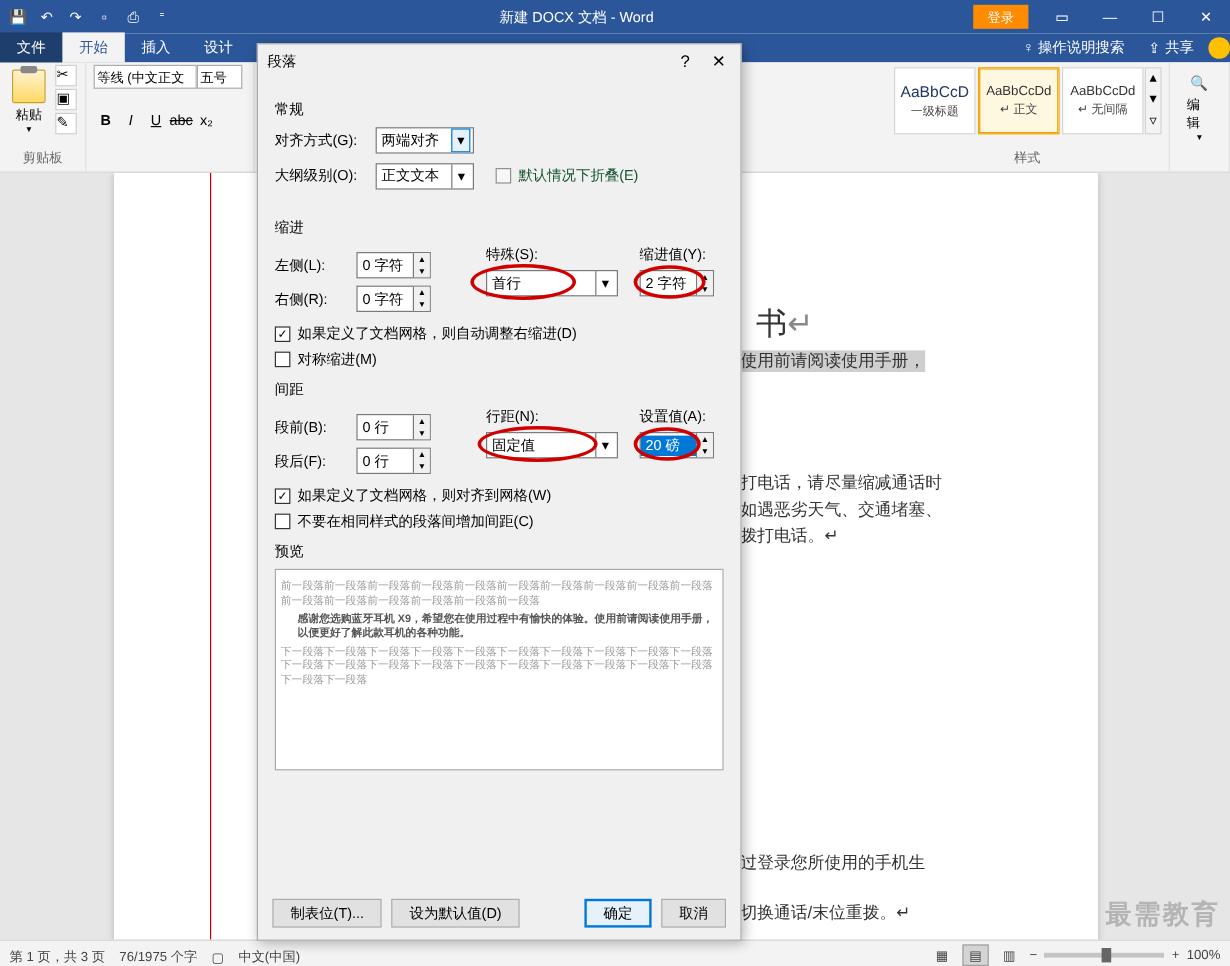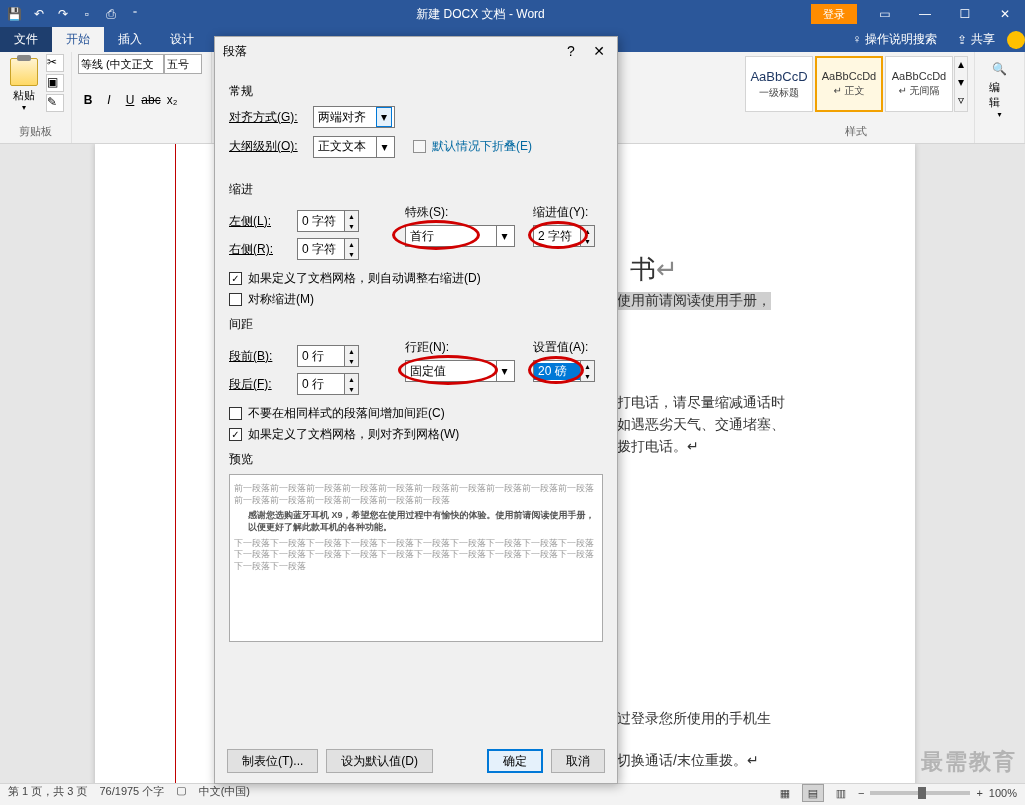--- a/index.html
+++ b/index.html
@@ -58,42 +58,42 @@
 .dialog { position: absolute; left: 214px; top: 36px; width: 404px; height: 748px; background: #f0f0f0; border: 1px solid #aaa; box-shadow: 2px 2px 10px rgba(0,0,0,0.3); z-index: 100; }
 .dlg-title { height: 28px; display: flex; align-items: center; padding: 0 8px; font-size: 12px; }
 .dlg-title-right { margin-left: auto; display: flex; gap: 8px; }
 .dlg-close, .dlg-help { width: 20px; height: 20px; display: flex; align-items: center; justify-content: center; cursor: pointer; font-size: 14px; }
 .dlg-tabs { display: flex; background: #f0f0f0; margin: 4px 8px 0; }
 .dlg-tab { padding: 4px 10px; border: 1px solid #aaa; background: #f0f0f0; font-size: 12px; cursor: pointer; margin-right: -1px; }
 .dlg-tab.active { background: #fff; border-bottom: 1px solid #fff; position: relative; z-index: 1; }
 .dlg-body { padding: 10px 14px; font-size: 12px; }
 .section-label { font-size: 12px; margin: 8px 0 6px; }
 .form-row { display: flex; align-items: center; margin: 6px 0; gap: 8px; }
-.form-label { width: 76px; text-decoration: underline; }
+.form-label { width: 76px; }
 .col-label { font-size: 12px; margin-bottom: 4px; }
 .select-box { height: 22px; border: 1px solid #7a7a7a; background: #fff; display: flex; align-items: center; padding: 0 2px 0 4px; font-size: 12px; position: relative; }
 .select-arrow { width: 16px; height: 20px; border-left: 1px solid #7a7a7a; display: flex; align-items: center; justify-content: center; margin-left: auto; }
 .select-arrow.blue { background: #e5f1fb; border: 1px solid #0078d7; }
 .spinner { height: 22px; border: 1px solid #7a7a7a; background: #fff; display: flex; align-items: center; width: 62px; }
 .spinner-val { flex: 1; padding: 0 4px; font-size: 12px; }
 .spinner-btns { width: 14px; display: flex; flex-direction: column; border-left: 1px solid #7a7a7a; }
 .spin-btn { height: 10px; font-size: 7px; display: flex; align-items: center; justify-content: center; background: #f0f0f0; }
 .checkbox-row { display: flex; align-items: center; gap: 6px; margin: 4px 0; }
 .chk { width: 13px; height: 13px; border: 1px solid #333; background: #fff; display: flex; align-items: center; justify-content: center; font-size: 10px; }
 .chk.checked::after { content: "✓"; color: #000; }
 .red-circle { position: absolute; border: 3px solid #d00000; border-radius: 50%; pointer-events: none; }
 .preview-box { border: 1px solid #aaa; background: #fff; height: 168px; margin: 6px 0 12px; padding: 4px; font-size: 9px; color: #999; line-height: 1.3; overflow: hidden; }
 .preview-para { margin: 4px 0; }
 .preview-main { color: #555; font-size: 9px; padding-left: 14px; font-weight: bold; }
 .dlg-buttons { position: absolute; bottom: 10px; left: 0; right: 0; display: flex; padding: 0 12px; gap: 8px; align-items: center; }
 .btn { height: 24px; padding: 0 14px; border: 1px solid #adadad; background: #e1e1e1; font-size: 12px; cursor: pointer; display: flex; align-items: center; }
 .btn.primary { border: 2px solid #0078d7; background: #e5f1fb; }
 
 
-.statusbar { position: absolute; bottom: 0; left: 0; right: 0; height: 22px; background: #f3f3f3; border-top: 1px solid #d4d4d4; display: flex; align-items: flex-start; font-size: 11px; padding: 0 8px; gap: 12px; color: #444; }
+.statusbar { position: absolute; bottom: 0; left: 0; right: 0; height: 22px; background: #f3f3f3; border-top: 1px solid #d4d4d4; display: flex; align-items: flex-end; font-size: 11px; padding: 0 8px; gap: 12px; color: #444; }
 .sb-right { margin-left: auto; display: flex; align-items: center; gap: 6px; }
 .view-btn { width: 22px; height: 18px; border: 1px solid transparent; display: flex; align-items: center; justify-content: center; cursor: pointer; }
 .view-btn.active { border: 1px solid #a0a0a0; background: #d4d4d4; }
 .zoom-slider { width: 100px; height: 4px; background: #c4c4c4; position: relative; }
 .zoom-thumb { position: absolute; left: 48px; top: -4px; width: 8px; height: 12px; background: #666; }
 .watermark { position: absolute; right: 8px; bottom: 28px; font-size: 22px; font-weight: bold; color: rgba(120,120,120,0.45); letter-spacing: 2px; z-index: 200; }
 .highlighted { background: #cfcfcf; }
 </style>
 </head>
 <body>
@@ -232,21 +232,21 @@
       </div>
     </div>
     <div class="form-row">
       <div class="form-label">大纲级别(O):</div>
       <div class="select-box" style="width:82px">
         <span>正文文本</span>
         <div class="select-arrow">▾</div>
       </div>
       <div class="checkbox-row" style="margin-left:10px">
         <div class="chk" style="opacity:0.5"></div>
-        <span style="color:#0369a1">默认情况下折叠(E)</span>
+        <span style="color:#14532d">默认情况下折叠(E)</span>
       </div>
     </div>
 
     <div class="section-label" style="margin-top:22px">缩进</div>
     <div style="display:flex;gap:16px">
       <div style="width:160px">
         <div class="form-row">
           <div class="form-label" style="width:60px">左侧(L):</div>
           <div class="spinner">
             <div class="spinner-val">0 字符</div>
@@ -334,26 +334,26 @@
           <div class="spinner-val" style="background:#0078d7;color:#fff">20 磅</div>
           <div class="spinner-btns">
               <div class="spin-btn">▲</div>
               <div class="spin-btn">▼</div>
             </div>
           <div class="red-circle" style="left:-6px;top:-5px;width:56px;height:28px"></div>
         </div>
       </div>
     </div>
     <div class="checkbox-row">
+        <div class="chk checked"></div>
+        <span>如果定义了文档网格，则对齐到网格(W)</span>
+      </div>
+    <div class="checkbox-row">
         <div class="chk"></div>
         <span>不要在相同样式的段落间增加间距(C)</span>
-      </div>
-    <div class="checkbox-row">
-        <div class="chk checked"></div>
-        <span>如果定义了文档网格，则对齐到网格(W)</span>
       </div>
 
     <div class="section-label">预览</div>
     <div class="preview-box">
       <div class="preview-para">前一段落前一段落前一段落前一段落前一段落前一段落前一段落前一段落前一段落前一段落前一段落前一段落前一段落前一段落前一段落前一段落</div>
       <div class="preview-para preview-main">感谢您选购蓝牙耳机 X9，希望您在使用过程中有愉快的体验。使用前请阅读使用手册，以便更好了解此款耳机的各种功能。</div>
       <div class="preview-para">下一段落下一段落下一段落下一段落下一段落下一段落下一段落下一段落下一段落下一段落下一段落下一段落下一段落下一段落下一段落下一段落下一段落下一段落下一段落下一段落下一段落下一段落</div>
     </div>
   </div>
   <div class="dlg-buttons">

